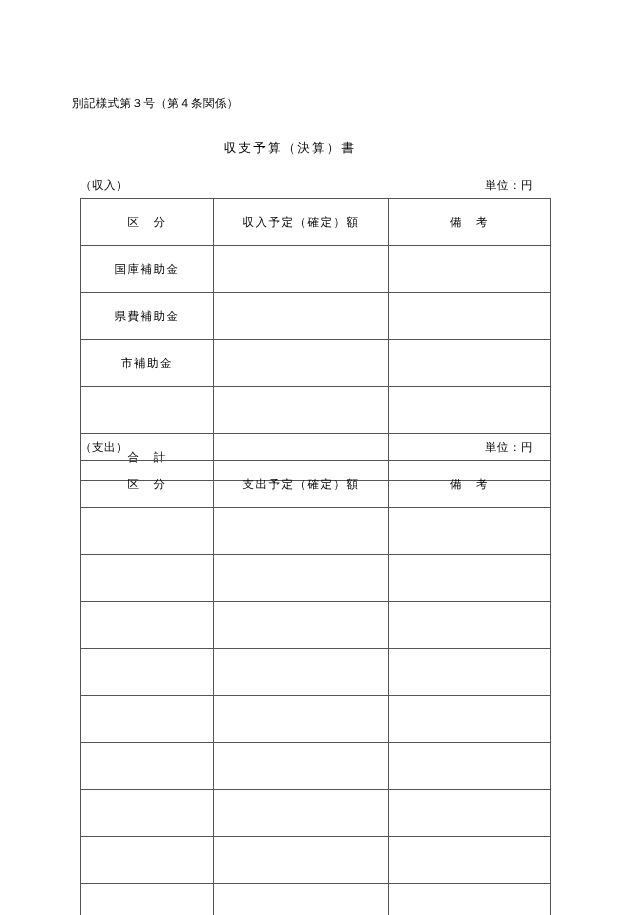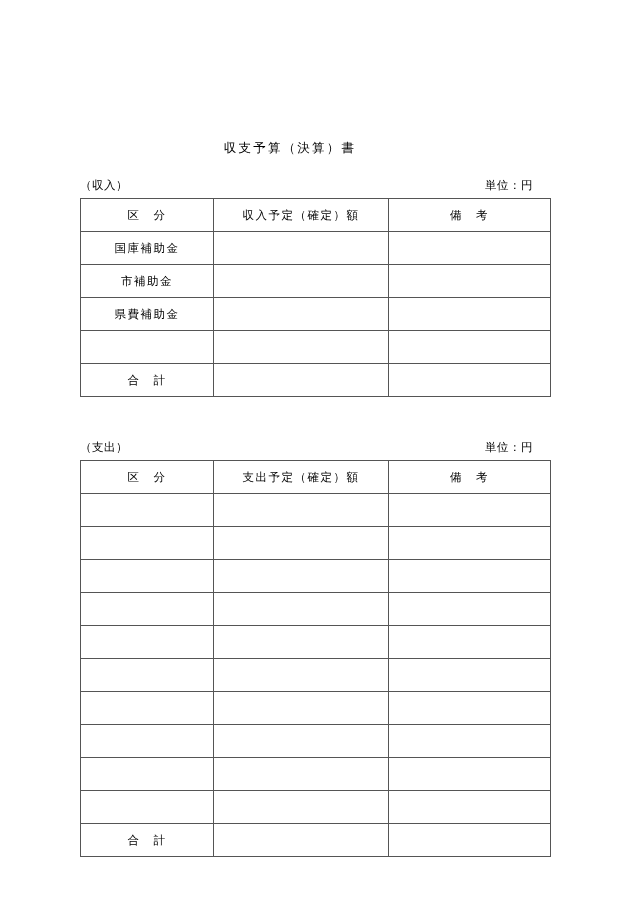--- a/index.html
+++ b/index.html
@@ -64,39 +64,40 @@
   }
   table.grid {
     border-collapse: collapse;
     width: 470px;
     table-layout: fixed;
   }
   table.grid td,
   table.grid th {
     border: 1px solid #555555;
     height: 24px;
-    padding: 4px;
+    padding: 11px;
     font-size: 11.5px;
     font-weight: normal;
     text-align: center;
     vertical-align: middle;
     letter-spacing: 1.5px;
   }
   table.grid col.c1 { width: 133px; }
   table.grid col.c2 { width: 175px; }
   table.grid col.c3 { width: 162px; }
   .cell-empty { letter-spacing: 0; }
   .sec-income { top: 178px; }
   .sec-expense { top: 440px; font-family: Liberation Mono, monospace; }
 </style>
 </head>
 <body>
 
 <div class="page">
 
+  <div class="form-number">別記様式第３号（第４条関係）</div>
 
   <div class="doc-title">収支予算（決算）書</div>
 
   <div class="section sec-income">
     <div class="section-head">
       <span class="section-label">（収入）</span>
       <span class="section-unit">単位：円</span>
     </div>
     <table class="grid">
       <colgroup>
@@ -111,26 +112,26 @@
           <th>備　考</th>
         </tr>
       </thead>
       <tbody>
         <tr>
           <td>国庫補助金</td>
           <td class="cell-empty"></td>
           <td class="cell-empty"></td>
         </tr>
         <tr>
+          <td>県費補助金</td>
+          <td class="cell-empty"></td>
+          <td class="cell-empty"></td>
+        </tr>
+        <tr>
           <td>市補助金</td>
-          <td class="cell-empty"></td>
-          <td class="cell-empty"></td>
-        </tr>
-        <tr>
-          <td>県費補助金</td>
           <td class="cell-empty"></td>
           <td class="cell-empty"></td>
         </tr>
         <tr>
           <td class="cell-empty"></td>
           <td class="cell-empty"></td>
           <td class="cell-empty"></td>
         </tr>
         <tr>
           <td>合　計</td>

